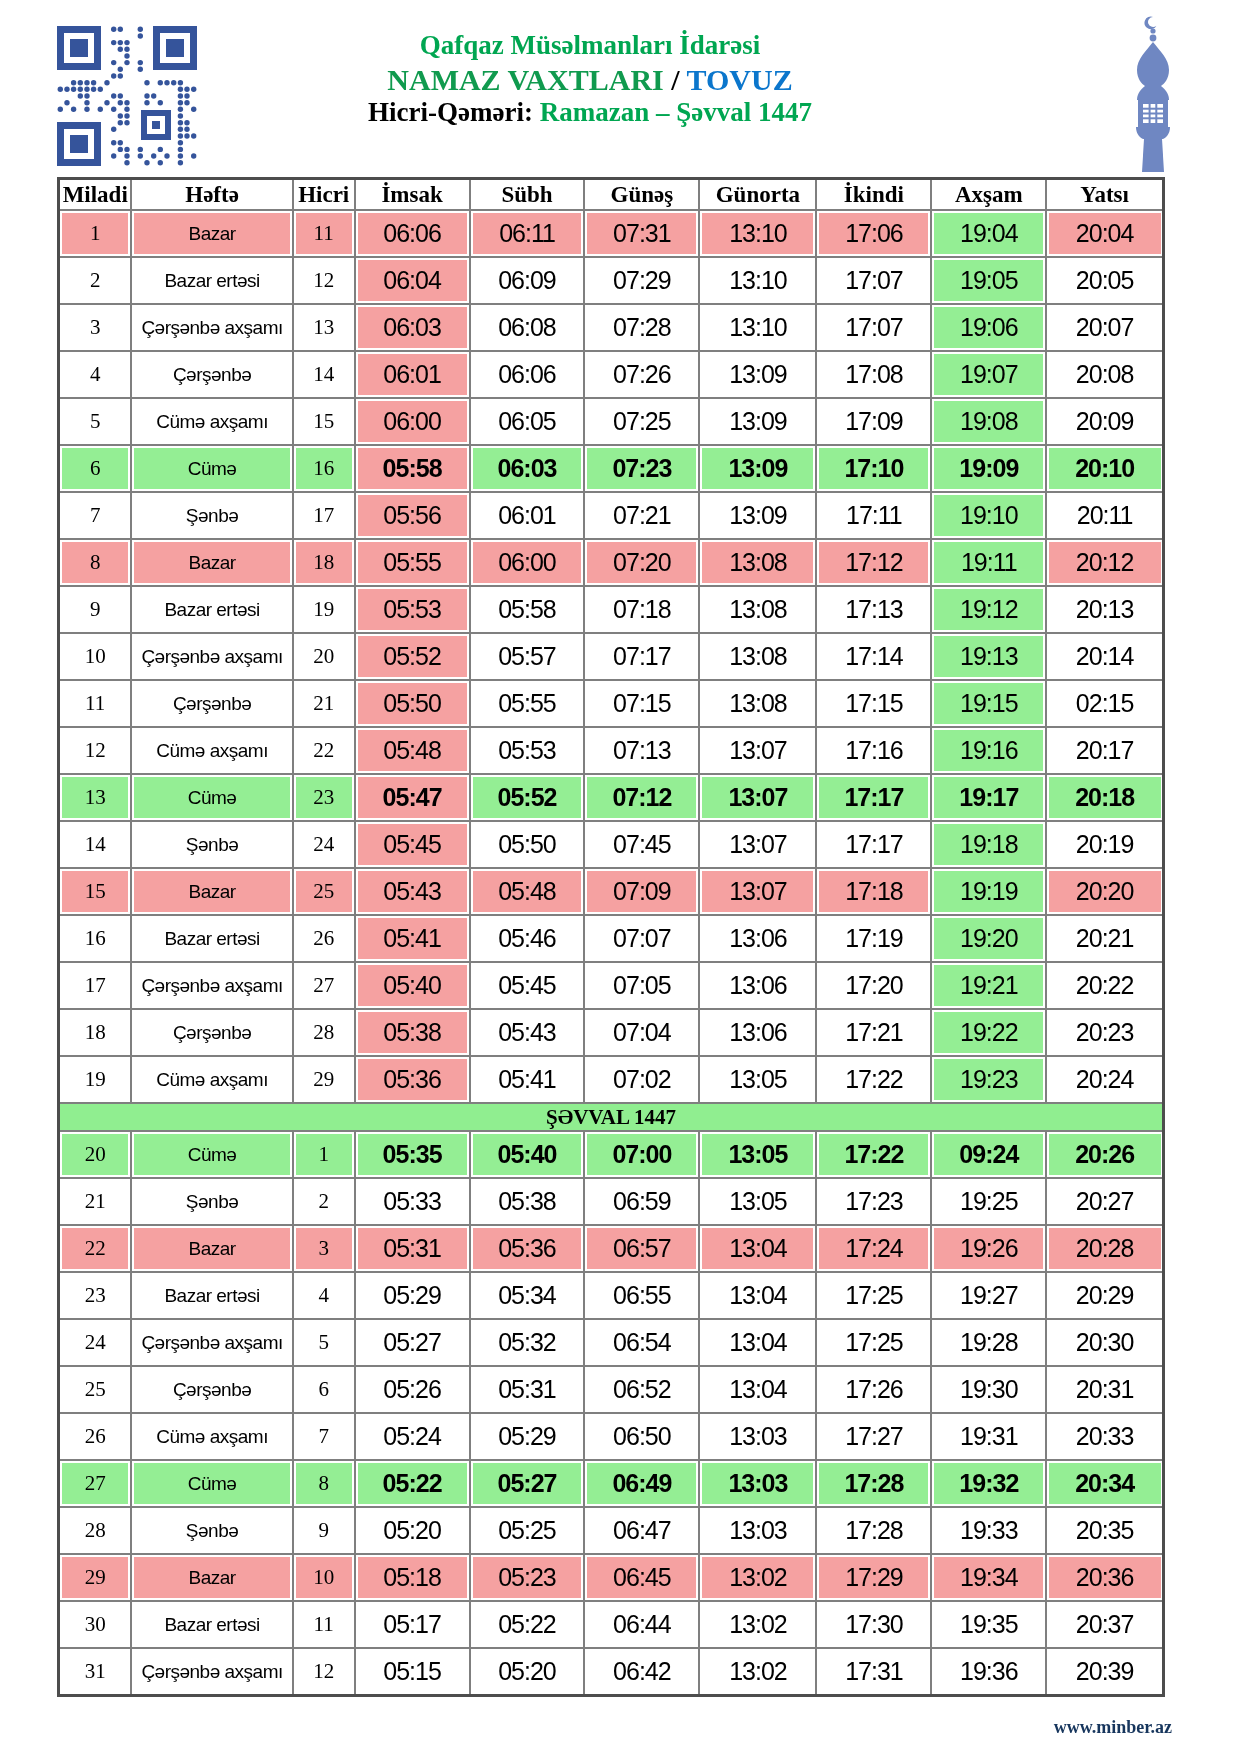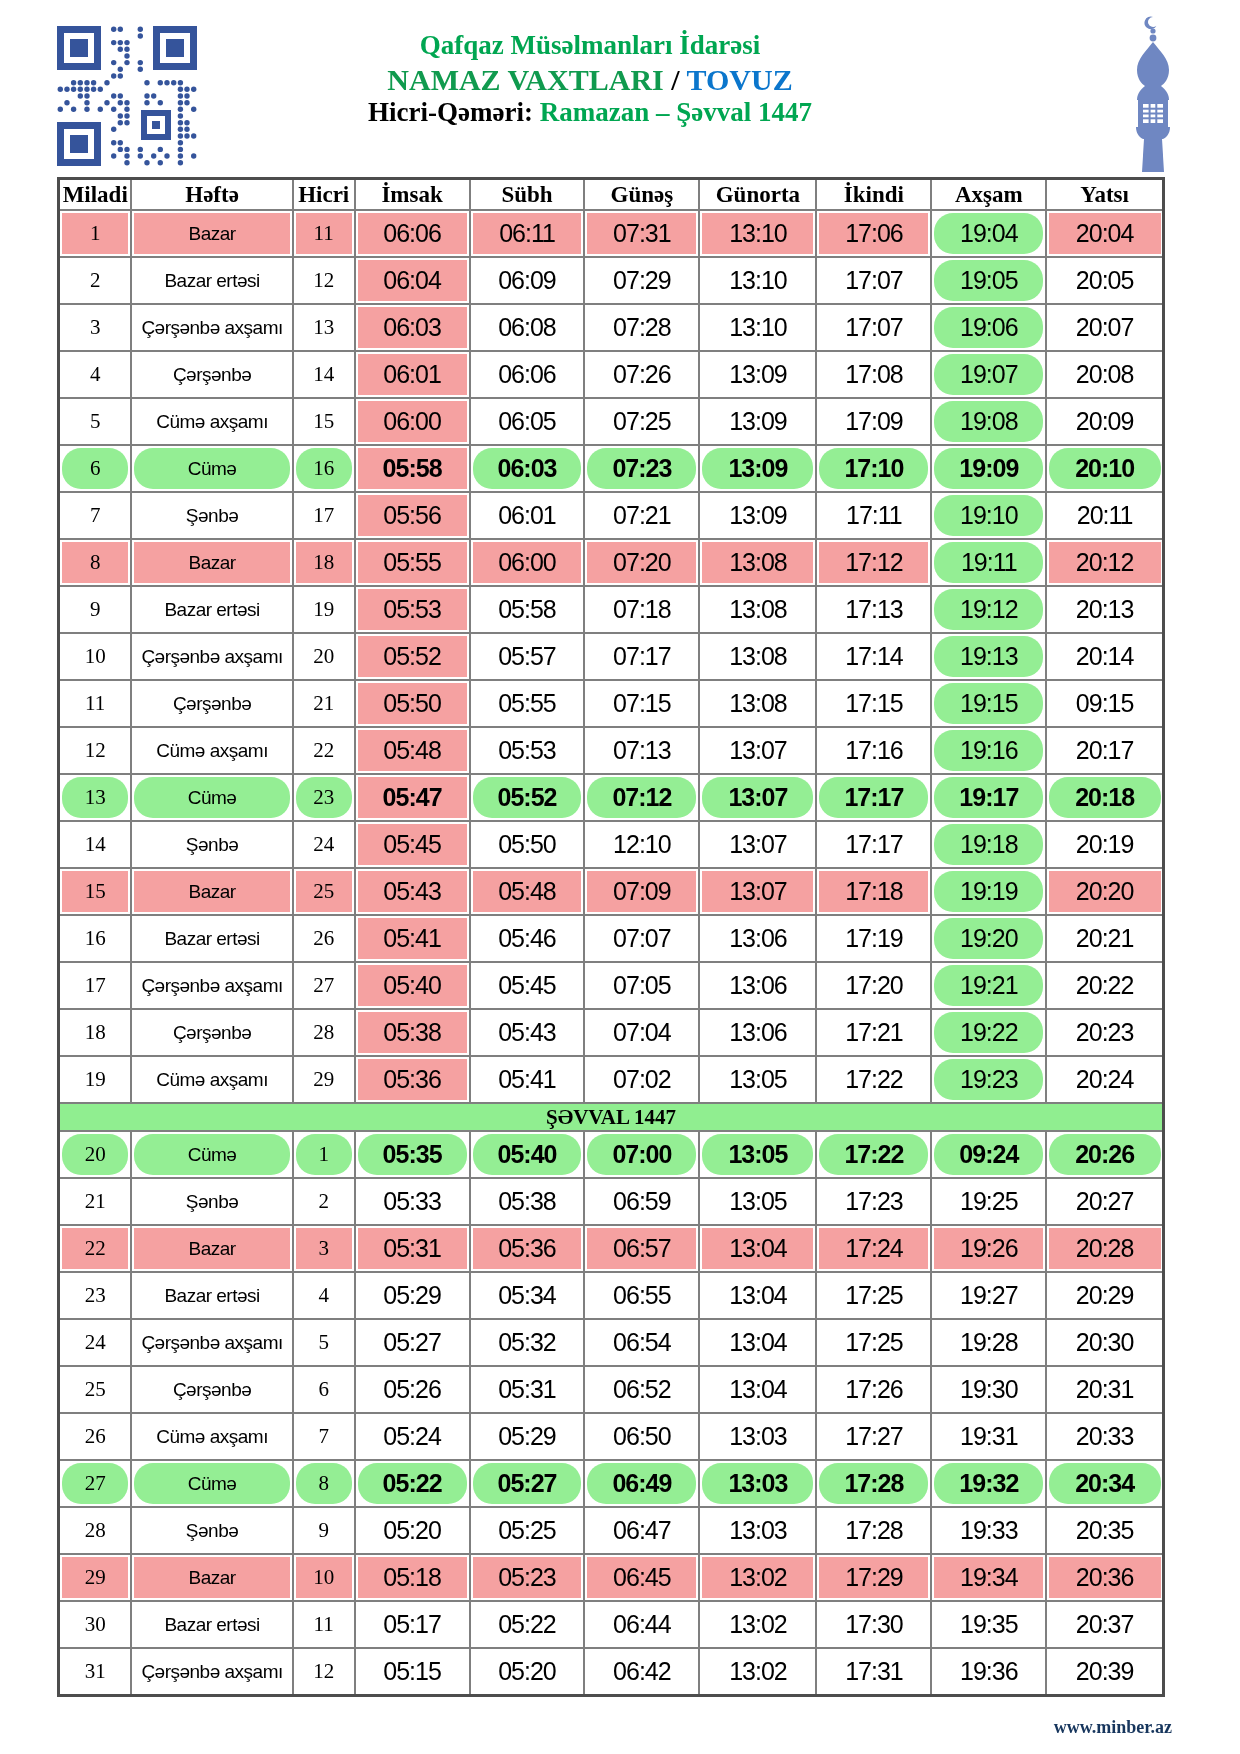--- a/index.html
+++ b/index.html
@@ -28,21 +28,21 @@
        background-clip:content-box;overflow:hidden;white-space:nowrap;}
   .ptable td.section-td{height:26px;padding:0;background-clip:border-box;
        font-family:"Liberation Serif",serif;font-size:21px;font-weight:bold;
        background:var(--section-green);}
   .ptable td.num{font-family:"Liberation Serif",serif;font-size:21px;}
   .ptable td.hefte{font-family:"Liberation Sans",sans-serif;font-size:19px;letter-spacing:-0.5px;}
   .ptable td.time{font-family:"Liberation Sans",sans-serif;font-size:25px;letter-spacing:-1px;}
   .ptable td.bold{font-weight:bold;}
   .bg-white{background-color:#ffffff;}
   .bg-pink{background-color:var(--cell-pink);}
-  .bg-green{background-color:var(--cell-green);border-radius:22px;}
+  .bg-green{background-color:var(--cell-green);}
   
   .footer{position:absolute;right:68px;bottom:16px;font-family:"Liberation Serif",serif;
        font-size:18px;font-weight:bold;color:var(--footer-navy);}
 </style>
 </head>
 <body>
 
 <div class="page">
 
   <svg class="qr" viewBox="0 0 140 140" aria-hidden="true">
@@ -341,21 +341,21 @@
         <tr>
           <td class="num bg-white">11</td>
           <td class="hefte bg-white">Çərşənbə</td>
           <td class="num bg-white">21</td>
           <td class="time bg-pink">05:50</td>
           <td class="time bg-white">05:55</td>
           <td class="time bg-white">07:15</td>
           <td class="time bg-white">13:08</td>
           <td class="time bg-white">17:15</td>
           <td class="time bg-green">19:15</td>
-          <td class="time bg-white">09:15</td>
+          <td class="time bg-white">02:15</td>
         </tr>
         <tr>
           <td class="num bg-white">12</td>
           <td class="hefte bg-white">Cümə axşamı</td>
           <td class="num bg-white">22</td>
           <td class="time bg-pink">05:48</td>
           <td class="time bg-white">05:53</td>
           <td class="time bg-white">07:13</td>
           <td class="time bg-white">13:07</td>
           <td class="time bg-white">17:16</td>
@@ -373,21 +373,21 @@
           <td class="time bold bg-green">17:17</td>
           <td class="time bold bg-green">19:17</td>
           <td class="time bold bg-green">20:18</td>
         </tr>
         <tr>
           <td class="num bg-white">14</td>
           <td class="hefte bg-white">Şənbə</td>
           <td class="num bg-white">24</td>
           <td class="time bg-pink">05:45</td>
           <td class="time bg-white">05:50</td>
-          <td class="time bg-white">12:10</td>
+          <td class="time bg-white">07:45</td>
           <td class="time bg-white">13:07</td>
           <td class="time bg-white">17:17</td>
           <td class="time bg-green">19:18</td>
           <td class="time bg-white">20:19</td>
         </tr>
         <tr>
           <td class="num bg-pink">15</td>
           <td class="hefte bg-pink">Bazar</td>
           <td class="num bg-pink">25</td>
           <td class="time bg-pink">05:43</td>

